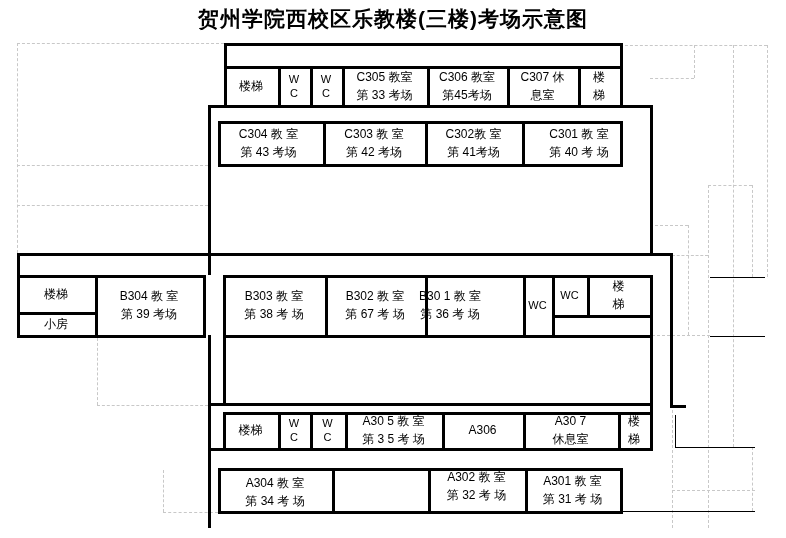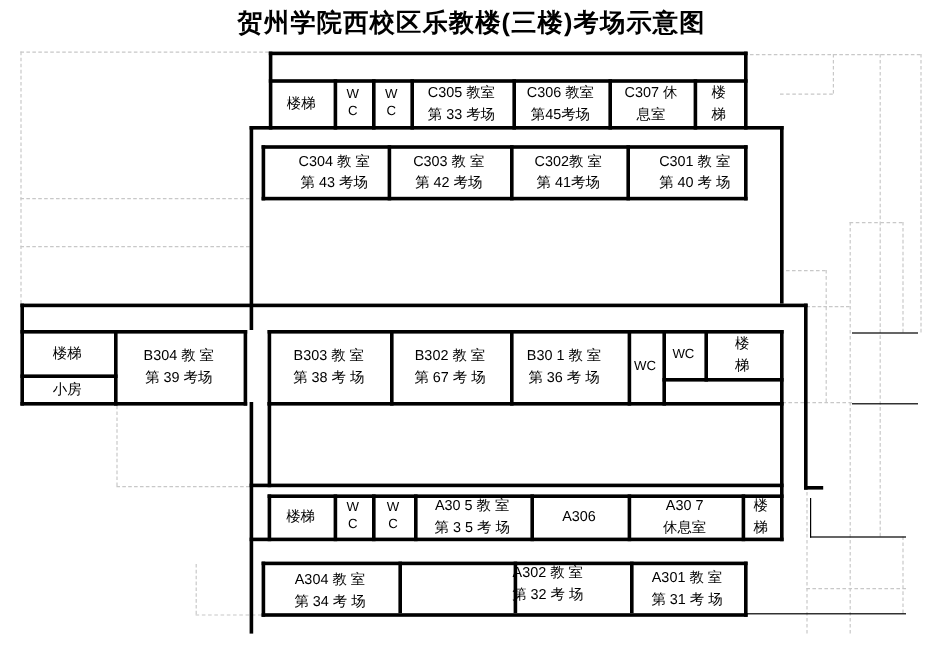--- a/index.html
+++ b/index.html
@@ -131,39 +131,39 @@
 C</div>
   <div class="cell" style="left:342px;top:66px;width:85px;height:39px">C305 教室
 第 33 考场</div>
   <div class="cell" style="left:427px;top:66px;width:80px;height:39px">C306 教室
 第45考场</div>
   <div class="cell" style="left:507px;top:66px;width:71px;height:39px">C307 休
 息室</div>
   <div class="cell" style="left:578px;top:66px;width:42px;height:39px">楼
 梯</div>
 
-  <div class="cell" style="left:216px;top:121px;width:125px;height:43px">C304 教 室
+  <div class="cell" style="left:206px;top:121px;width:125px;height:43px">C304 教 室
 第 43 考场</div>
   <div class="cell" style="left:323px;top:121px;width:102px;height:43px">C303 教 室
 第 42 考场</div>
   <div class="cell" style="left:425px;top:121px;width:97px;height:43px">C302教 室
 第 41考场</div>
   <div class="cell" style="left:522px;top:121px;width:114px;height:43px">C301 教 室
 第 40 考 场</div>
 
   <div class="cell" style="left:17px;top:275px;width:78px;height:37px">楼梯</div>
   <div class="cell" style="left:17px;top:312px;width:78px;height:23px">小房</div>
   <div class="cell" style="left:95px;top:275px;width:108px;height:60px">B304 教 室
 第 39 考场</div>
 
   <div class="cell" style="left:223px;top:275px;width:102px;height:60px">B303 教 室
 第 38 考 场</div>
   <div class="cell" style="left:325px;top:275px;width:100px;height:60px">B302 教 室
 第 67 考 场</div>
-  <div class="cell" style="left:429px;top:275px;width:82px;height:60px">B30 1 教 室
+  <div class="cell" style="left:409px;top:275px;width:82px;height:60px">B30 1 教 室
 第 36 考 场</div>
   <div class="cell sm" style="left:523px;top:275px;width:29px;height:60px">WC</div>
   <div class="cell sm" style="left:552px;top:275px;width:35px;height:40px">WC</div>
   <div class="cell" style="left:587px;top:275px;width:63px;height:40px">楼
 梯</div>
 
   <div class="cell" style="left:223px;top:412px;width:55px;height:36px">楼梯</div>
   <div class="cell sm" style="left:278px;top:412px;width:32px;height:36px">W
 C</div>
   <div class="cell sm" style="left:310px;top:412px;width:35px;height:36px">W
@@ -171,18 +171,18 @@
   <div class="cell" style="left:345px;top:412px;width:97px;height:36px">A30 5 教 室
 第 3 5 考 场</div>
   <div class="cell" style="left:442px;top:412px;width:81px;height:36px">A306</div>
   <div class="cell" style="left:523px;top:412px;width:95px;height:36px">A30 7
 休息室</div>
   <div class="cell" style="left:618px;top:412px;width:32px;height:36px">楼
 梯</div>
 
   <div class="cell" style="left:218px;top:468px;width:114px;height:48px">A304 教 室
 第 34 考 场</div>
-  <div class="cell" style="left:408px;top:468px;width:97px;height:35px">A302 教 室
+  <div class="cell" style="left:428px;top:468px;width:97px;height:35px">A302 教 室
 第 32 考 场</div>
   <div class="cell" style="left:525px;top:468px;width:95px;height:43px">A301 教 室
 第 31 考 场</div>
 
 </div>
 
 </body></html>

